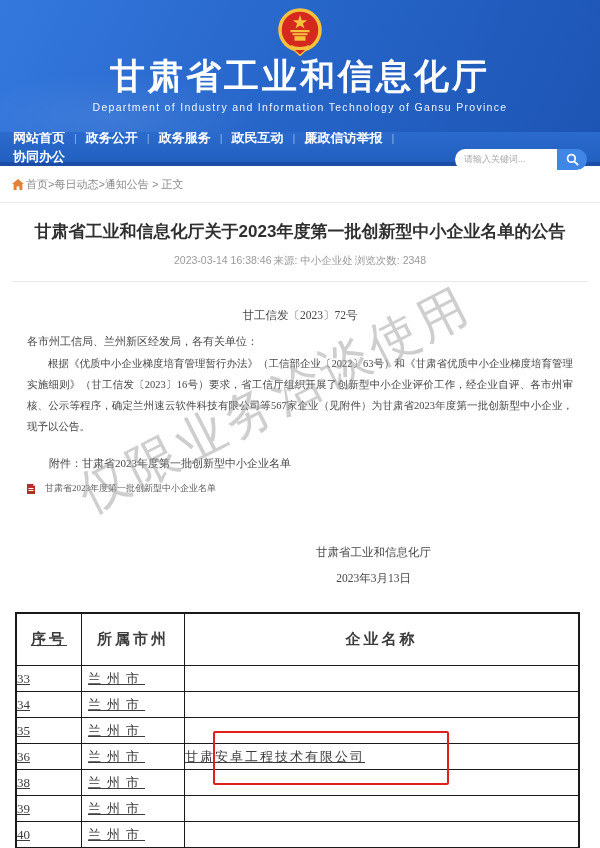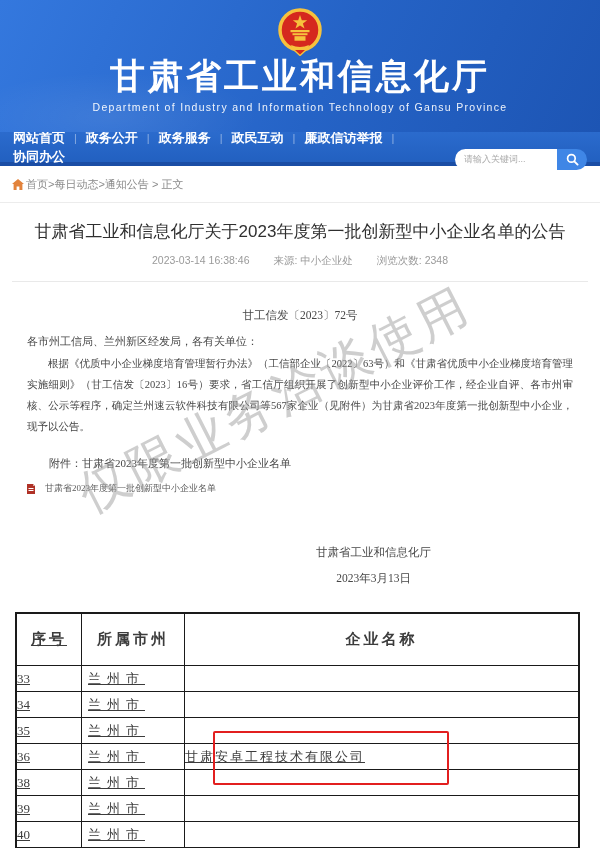--- a/index.html
+++ b/index.html
@@ -23,22 +23,22 @@
   .nav-sep{color:rgba(255,255,255,.45);font-size:11px;margin:0 9px;}
   .search-box{margin-left:auto;display:flex;height:21px;margin-top:24px;}
   .search-box input{width:84px;border:none;border-radius:11px 0 0 11px;padding:0 9px;font-size:9px;color:#444;outline:none;background:#fff;}
   .search-box input::placeholder{color:#aaa;}
   .search-btn{width:30px;border:none;border-radius:0 11px 11px 0;background:#3f86e6;display:flex;align-items:center;justify-content:center;cursor:pointer;padding:0;}
 
   
   .breadcrumb{display:flex;align-items:center;gap:2px;padding:11px 12px 10px;font-size:11px;color:#8a8a8a;border-bottom:1px solid #ececec;}
 
   
-  .art-title{margin-top:17px;text-align:center;font-size:17px;font-weight:normal;color:#2f2f2f;white-space:nowrap;}
-  .art-meta{margin-top:11px;display:flex;justify-content:center;gap:24px;font-size:10.5px;color:#9a9a9a;}
+  .art-title{margin-top:17px;text-align:center;font-size:17px;font-weight:bold;color:#2f2f2f;white-space:nowrap;}
+  .art-meta{margin-top:11px;display:flex;justify-content:center;gap:2px;font-size:10.5px;color:#9a9a9a;}
   .art-divider{margin:13px 12px 0;border-top:1px solid #e9e9e9;}
 
   
   .doc{position:relative;padding:0 27px;font-family:"Liberation Serif","DejaVu Serif",serif;color:#474747;font-size:11px;z-index:1;}
   .doc-number{text-align:center;margin-top:26px;font-size:11.5px;}
   .salutation{margin-top:11px;}
   .para{margin-top:4px;line-height:21px;text-align:justify;text-indent:2em;font-size:10.5px;}
   .attach-label{margin-top:19px;text-indent:2em;}
   .attach-link{margin-top:11px;display:flex;align-items:center;gap:10px;font-size:9px;color:#5a5a5a;cursor:pointer;width:fit-content;}
   .signature{margin-top:50px;width:fit-content;margin-left:auto;margin-right:142px;text-align:center;font-size:11.5px;}

